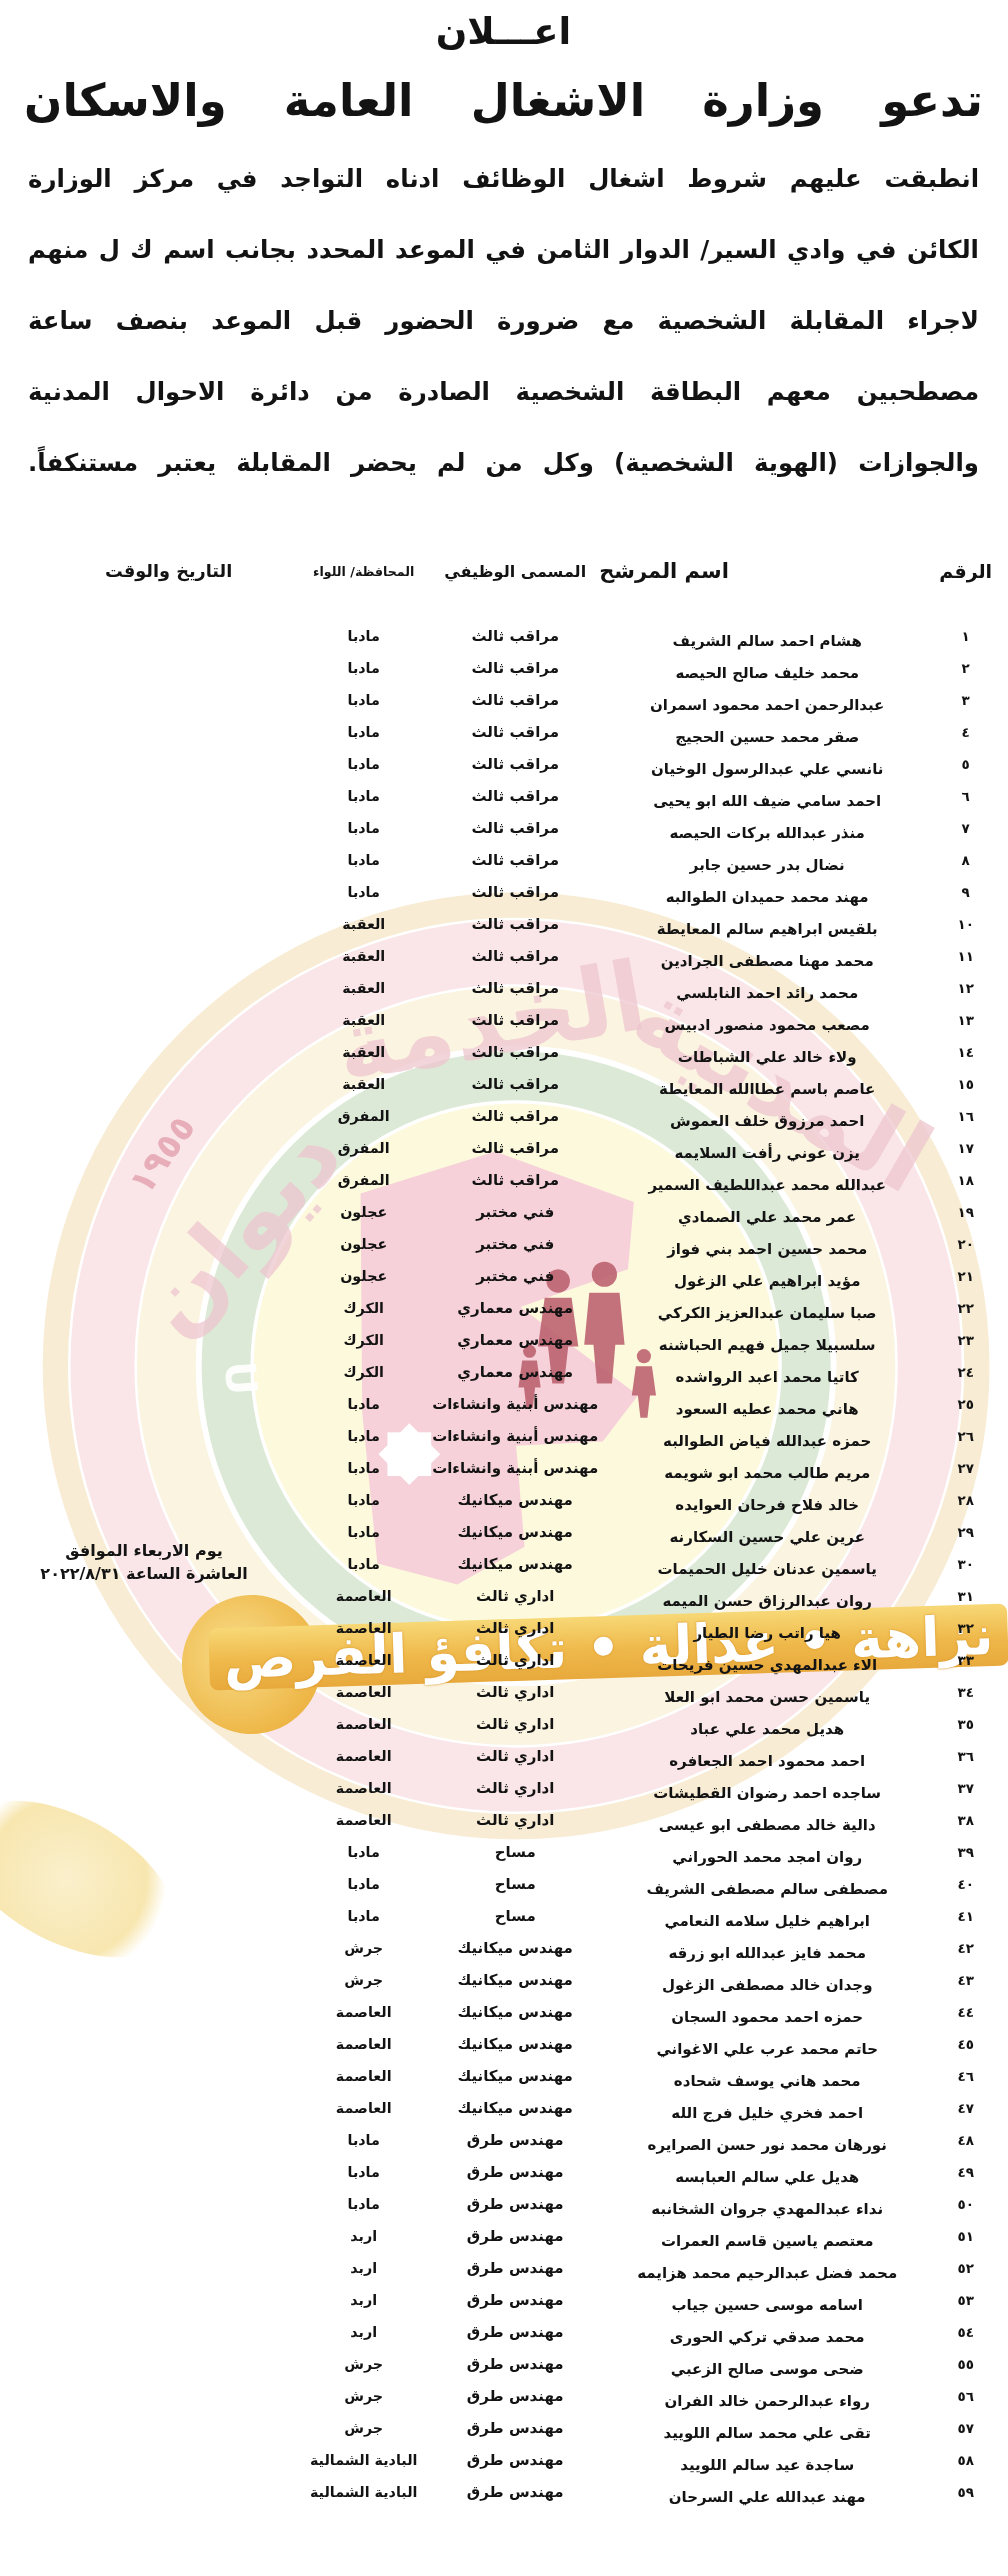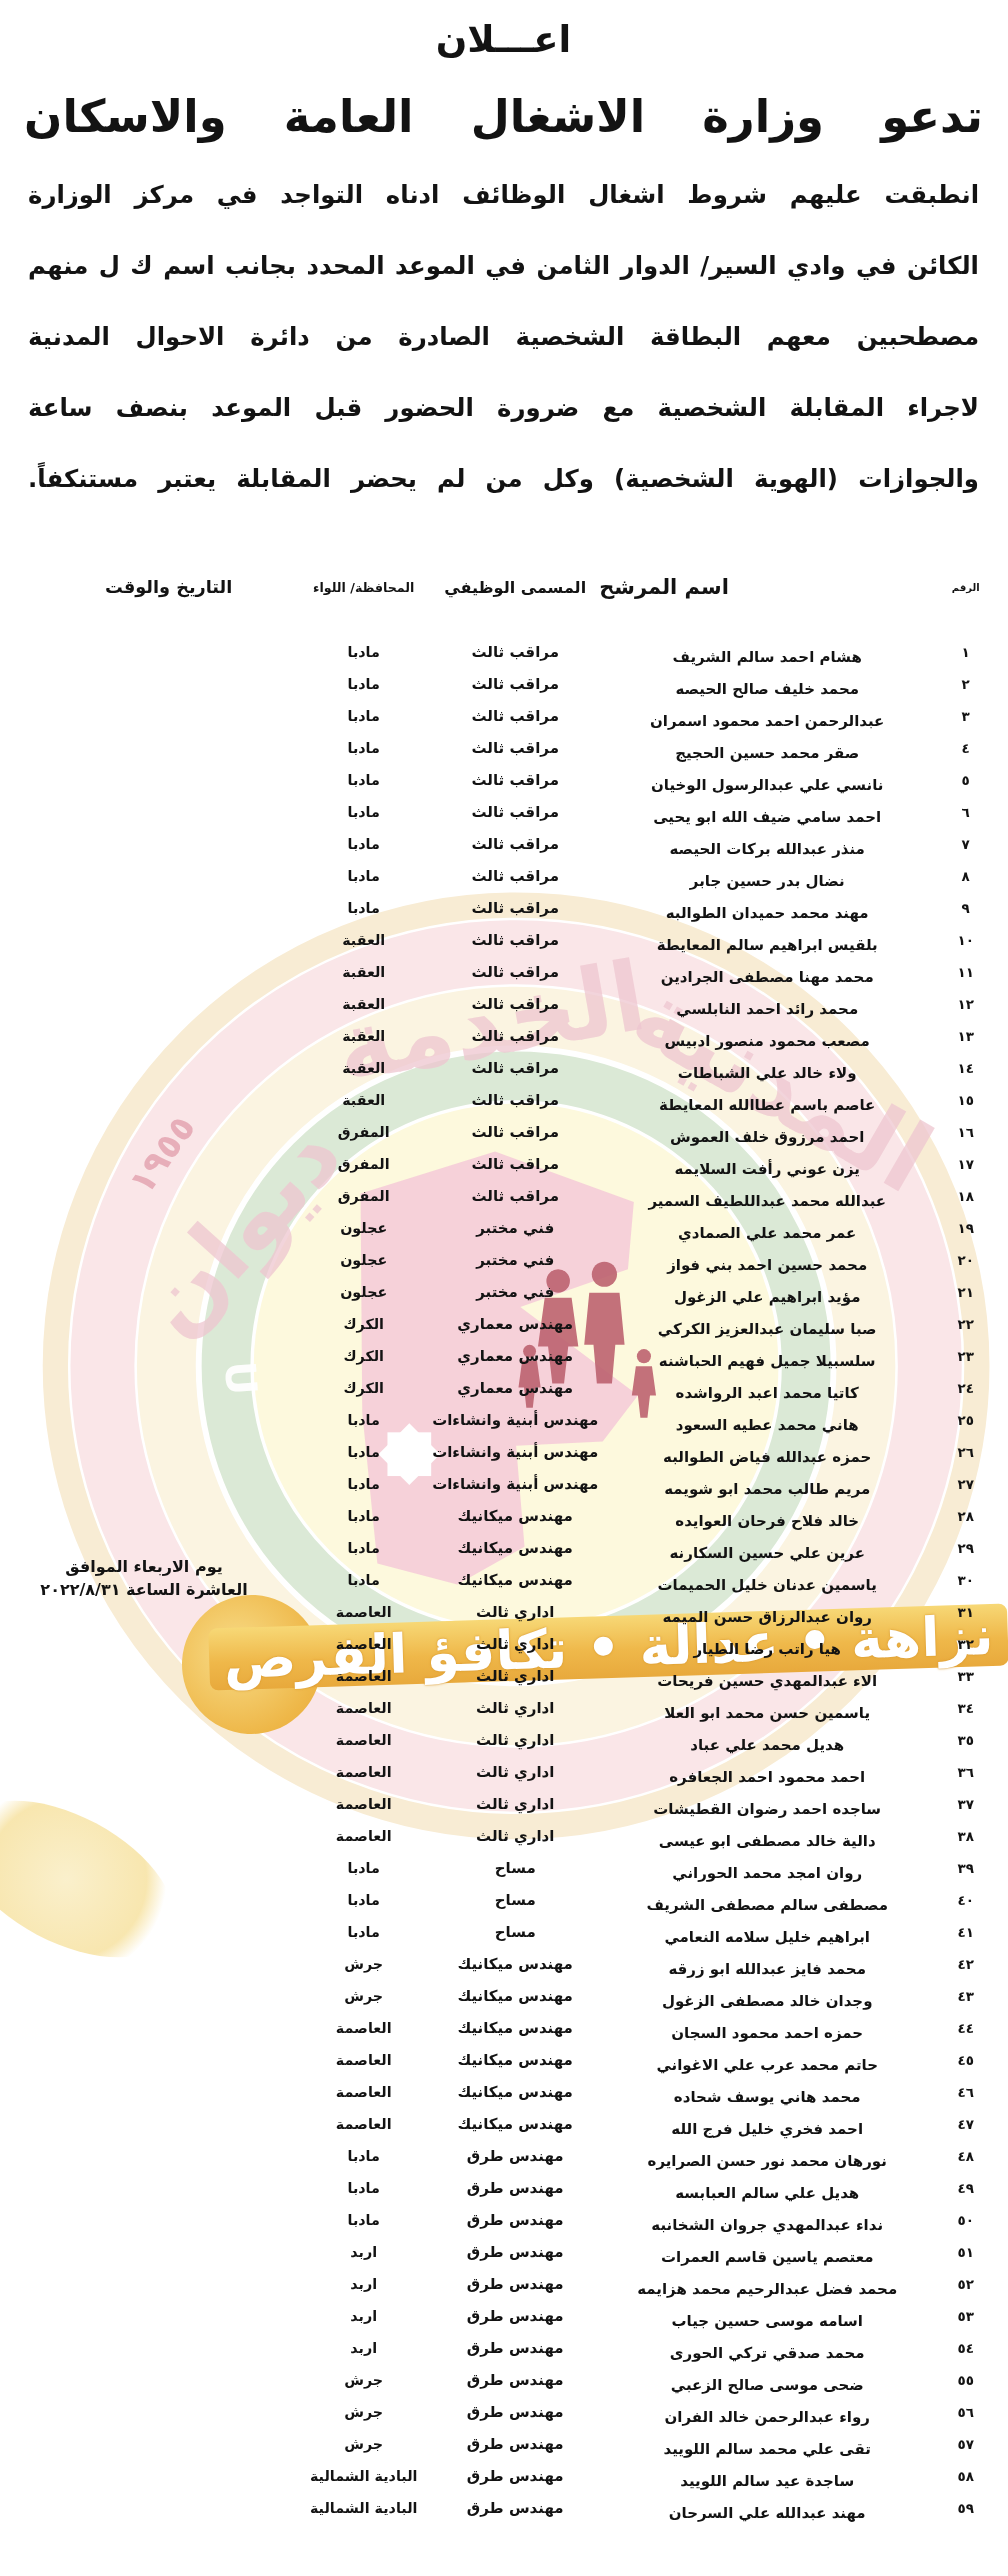--- a/index.html
+++ b/index.html
@@ -37,32 +37,32 @@
     background:radial-gradient(circle at 40% 40%,#f8dd8a,#eeb748 70%,#e7a73b);
     transform:rotate(-8deg);
   }
   .ribbon-tail{
     position:absolute;top:942px;left:-50px;width:235px;height:126px;border-radius:50%;
     background:radial-gradient(circle,#f9ecbf 0%,#f6e09b 60%,rgba(255,255,255,0) 75%);
     transform:rotate(28deg);opacity:.8;
   }
   
   header,section{position:relative;z-index:1;}
-  .t1{font-size:37px;line-height:54px;padding-top:5px;text-align:center;margin:8px;}
+  .t1{font-size:37px;line-height:54px;padding-top:5px;text-align:center;margin:0;}
   .t2{font-size:45px;line-height:84px;margin:0;padding:0 25px;text-align:justify;text-align-last:justify;-moz-text-align-last:justify;}
   .intro{margin:0 0 13.5px 0;}
   .intro p{font-size:24.4px;line-height:71px;margin:0;padding:0 29px;text-align:justify;text-align-last:justify;-moz-text-align-last:justify;white-space:nowrap;}
   .thead{display:flex;height:108px;align-items:center;box-sizing:border-box;padding-top:11.8px;}
   .row{display:flex;height:32px;align-items:center;}
   .cell{text-align:center;}
   .c-num{width:61px;margin-right:11.8px;font-size:13.5px;}
   .c-name{width:336px;font-size:15px;white-space:nowrap;margin-top:11px;}
   .c-job{width:168px;font-size:15px;white-space:nowrap;}
   .c-gov{width:135px;font-size:14.3px;white-space:nowrap;}
-  .h-num{width:61px;margin-right:11.8px;font-size:10px;text-align:center;}
+  .h-num{width:61px;margin-right:11.8px;font-size:19px;text-align:center;}
   .h-name{width:336px;font-size:21px;text-align:left;}
   .h-job{width:168px;font-size:16px;text-align:center;}
   .h-gov{width:135px;font-size:12.6px;text-align:center;}
   .h-date{flex:1;font-size:17.7px;text-align:center;padding-left:42px;}
   .tbody{position:relative;}
   .date-group{position:absolute;left:21px;width:248px;text-align:center;font-size:16px;line-height:23.5px;}
 </style>
 </head>
 <body>
 
@@ -113,22 +113,22 @@
     </div>
     <div class="ribbon-tail"></div>
   </div>
 
   <header>
     <h1 class="t1">اعـــلان</h1>
     <h2 class="t2">تدعو وزارة الاشغال العامة والاسكان</h2>
     <div class="intro" id="intro">
         <p>انطبقت عليهم شروط اشغال الوظائف ادناه التواجد في مركز الوزارة</p>
         <p>الكائن في وادي السير/ الدوار الثامن في الموعد المحدد بجانب اسم ك ل منهم</p>
+        <p>لاجراء المقابلة الشخصية مع ضرورة الحضور قبل الموعد بنصف ساعة</p>
         <p>مصطحبين معهم البطاقة الشخصية الصادرة من دائرة الاحوال المدنية</p>
-        <p>لاجراء المقابلة الشخصية مع ضرورة الحضور قبل الموعد بنصف ساعة</p>
         <p>والجوازات (الهوية الشخصية) وكل من لم يحضر المقابلة يعتبر مستنكفاً.</p>
       </div>
   </header>
 
   <section>
     <div class="thead">
       <div class="cell h-num">الرقم</div>
       <div class="cell h-name">اسم المرشح</div>
       <div class="cell h-job">المسمى الوظيفي</div>
       <div class="cell h-gov">المحافظة/ اللواء</div>

